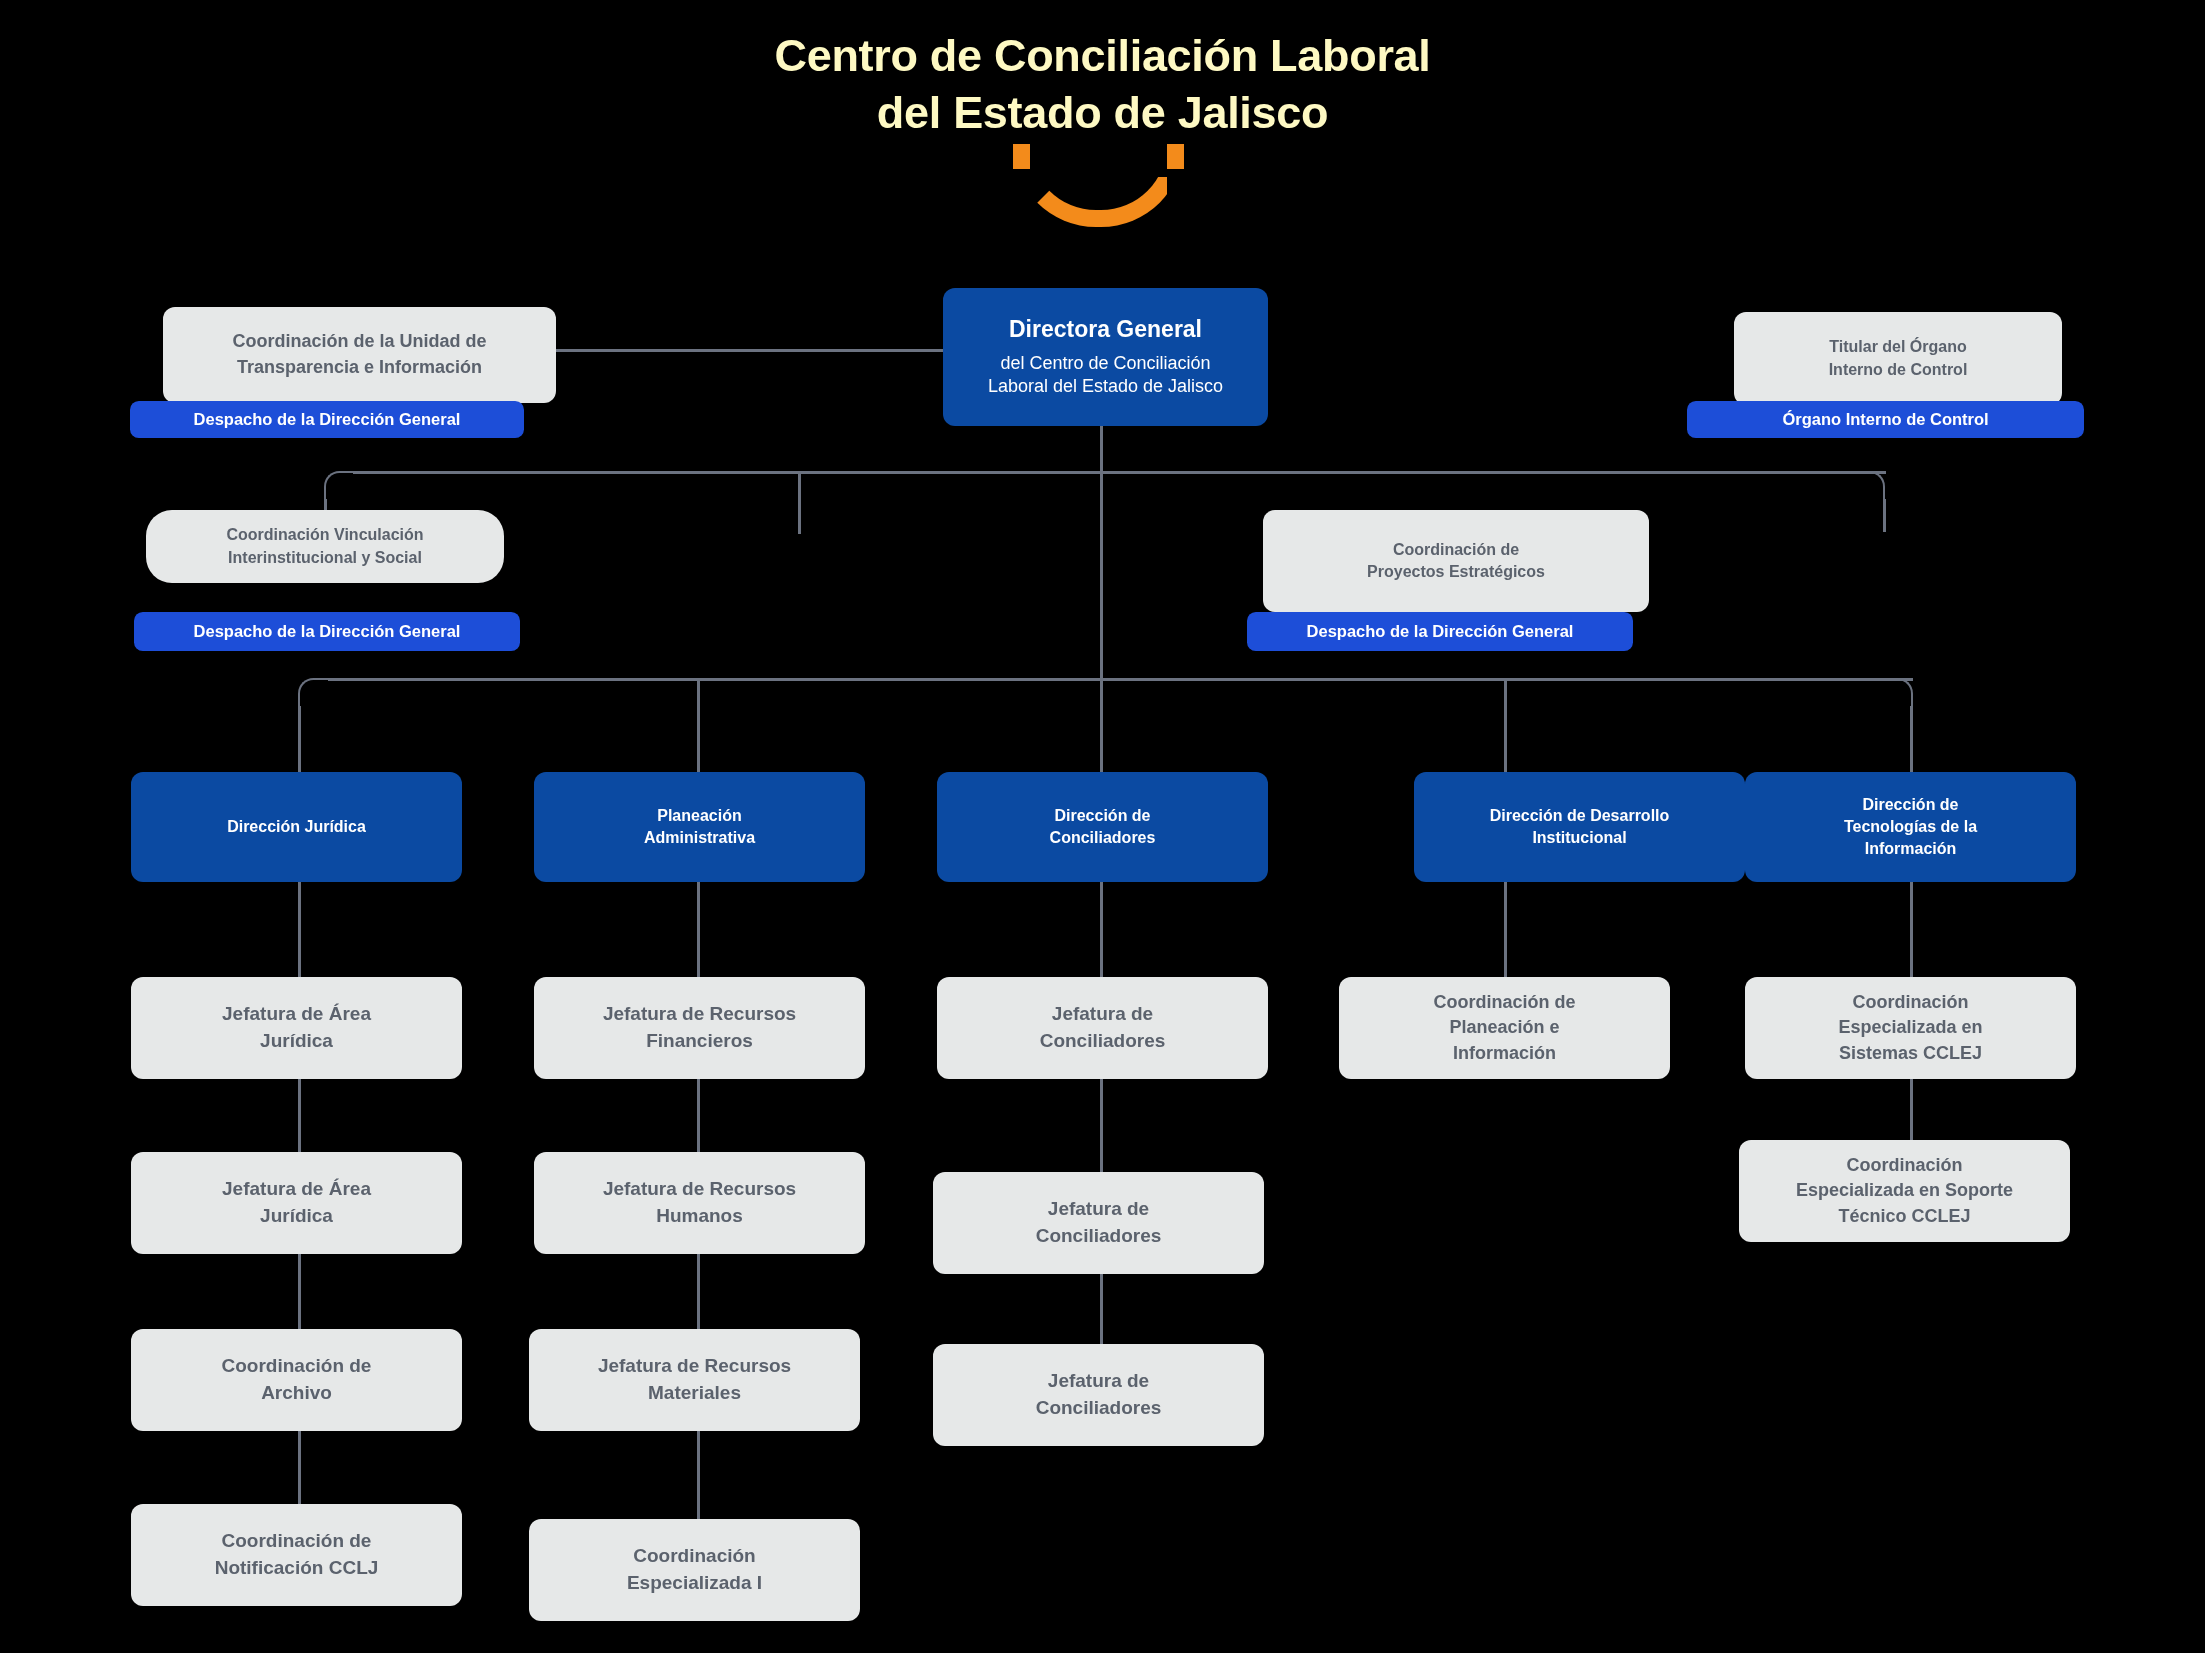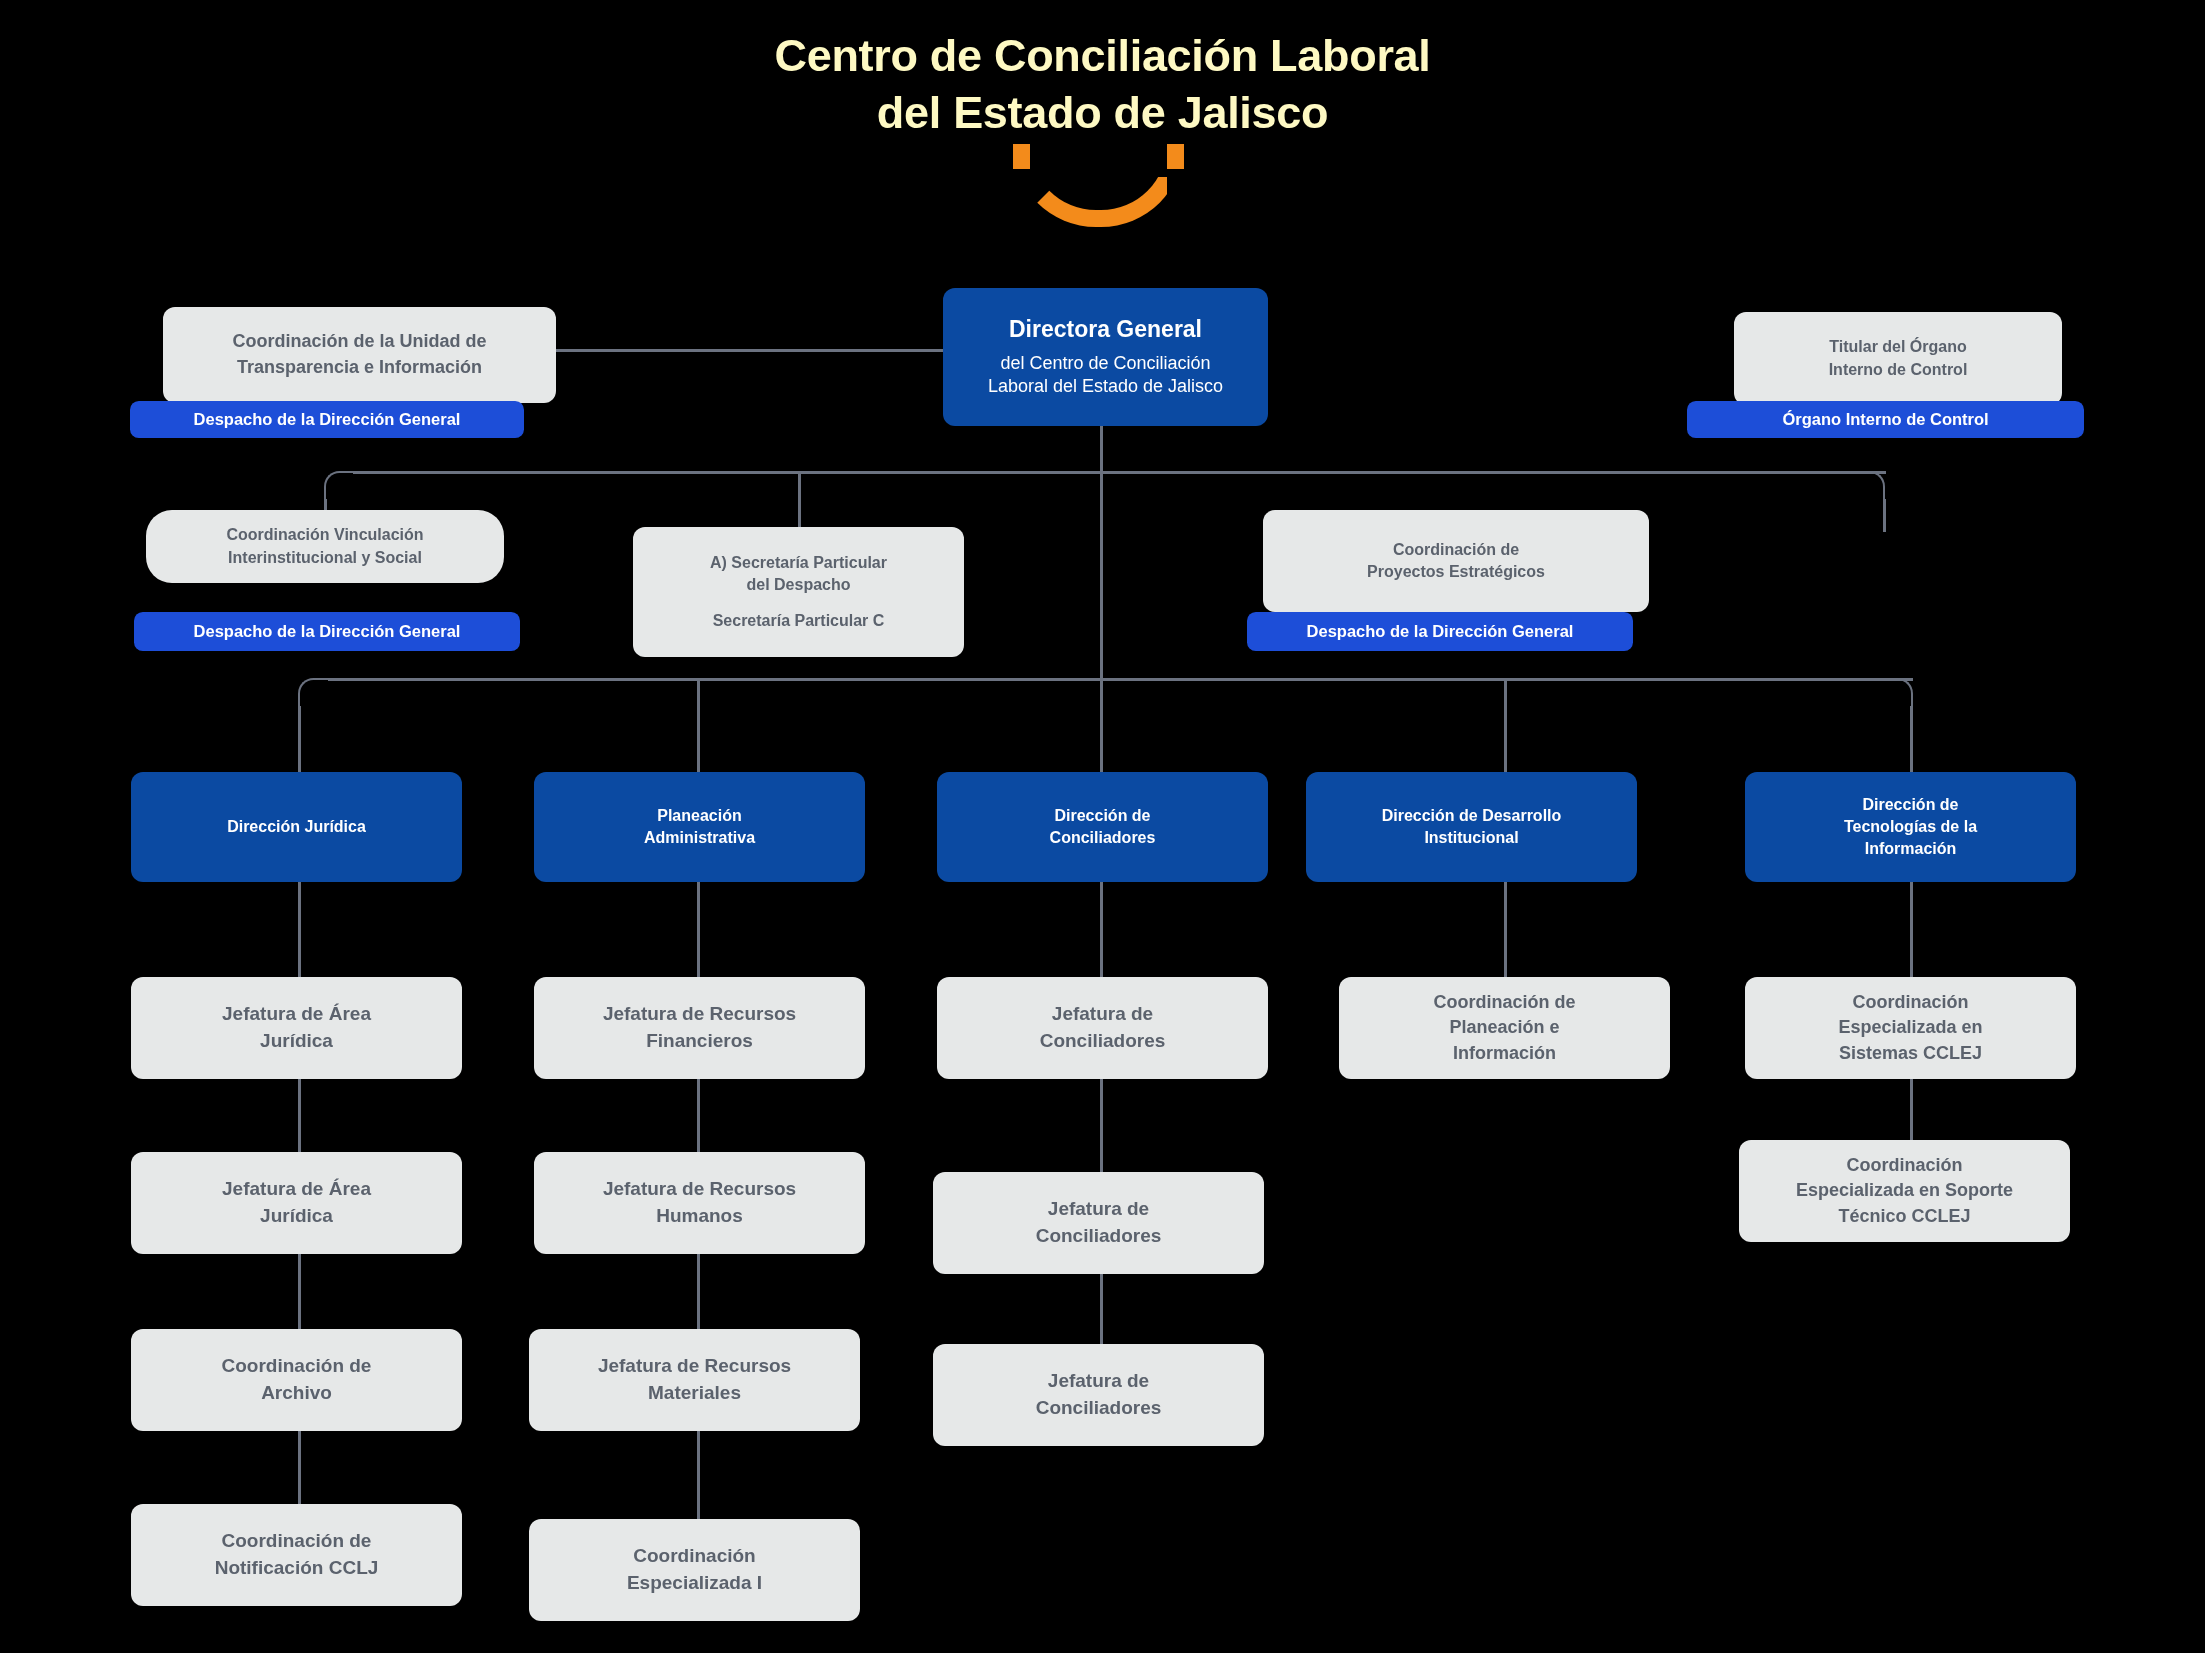--- a/index.html
+++ b/index.html
@@ -118,26 +118,20 @@
     <span class="ln">Interno de Control</span>
   </div>
   <div class="tag f-tag" style="left:1687px;top:401px;width:397px;height:37px;">Órgano Interno de Control</div>
 
   <div class="node grey f-36" style="left:146px;top:510px;width:358px;height:73px;border-radius:26px;">
     <span class="ln">Coordinación Vinculación</span>
     <span class="ln">Interinstitucional y Social</span>
   </div>
   <div class="tag f-tag" style="left:134px;top:612px;width:386px;height:39px;">Despacho de la Dirección General</div>
 
-  <div class="node grey f-36" style="left:633px;top:527px;width:331px;height:130px;">
-    <span class="ln">A) Secretaría Particular</span>
-    <span class="ln">del Despacho</span>
-    <span class="gap"></span>
-    <span class="ln">Secretaría Particular C</span>
-  </div>
 
   <div class="node grey f-36" style="left:1263px;top:510px;width:386px;height:102px;">
     <span class="ln">Coordinación de</span>
     <span class="ln">Proyectos Estratégicos</span>
   </div>
   <div class="tag f-tag" style="left:1247px;top:612px;width:386px;height:39px;">Despacho de la Dirección General</div>
 
   <div class="node blue f-36" style="left:131px;top:772px;width:331px;height:110px;">
     <span class="ln">Dirección Jurídica</span>
   </div>
@@ -145,21 +139,21 @@
   <div class="node blue f-36" style="left:534px;top:772px;width:331px;height:110px;">
     <span class="ln">Planeación</span>
     <span class="ln">Administrativa</span>
   </div>
 
   <div class="node blue f-36" style="left:937px;top:772px;width:331px;height:110px;">
     <span class="ln">Dirección de</span>
     <span class="ln">Conciliadores</span>
   </div>
 
-  <div class="node blue f-36" style="left:1306px;top:772px;width:331px;height:110px;">
+  <div class="node blue f-36" style="left:1414px;top:772px;width:331px;height:110px;">
     <span class="ln">Dirección de Desarrollo</span>
     <span class="ln">Institucional</span>
   </div>
 
   <div class="node blue f-36" style="left:1745px;top:772px;width:331px;height:110px;">
     <span class="ln">Dirección de</span>
     <span class="ln">Tecnologías de la</span>
     <span class="ln">Información</span>
   </div>
 

